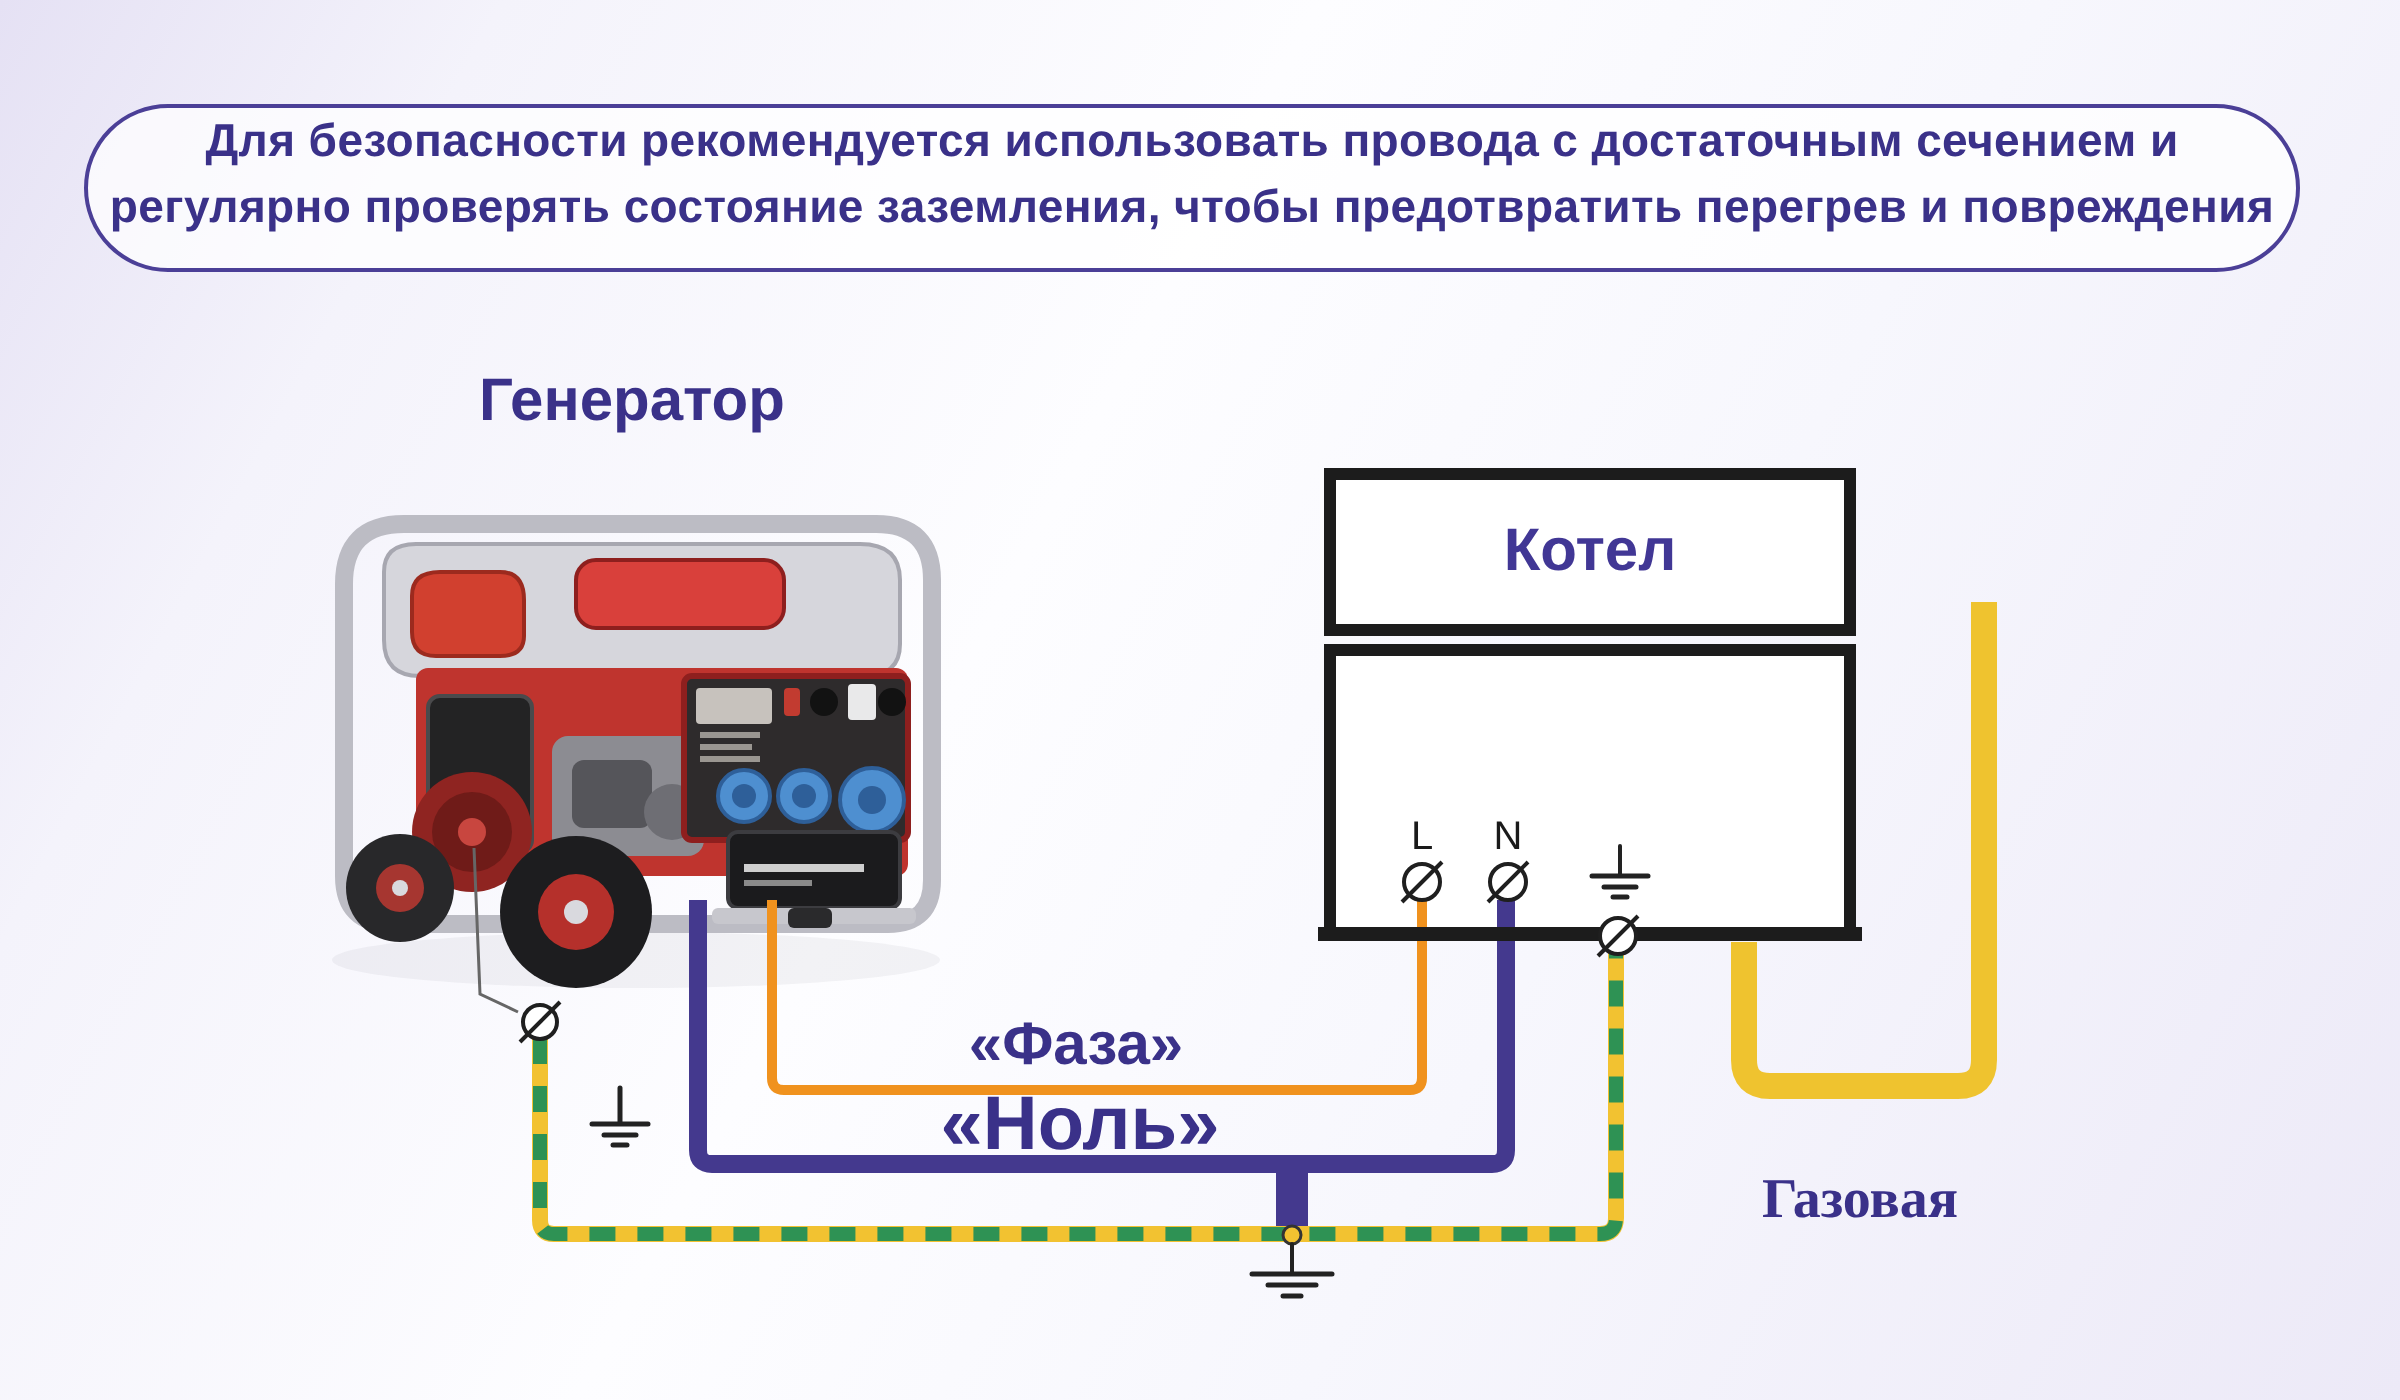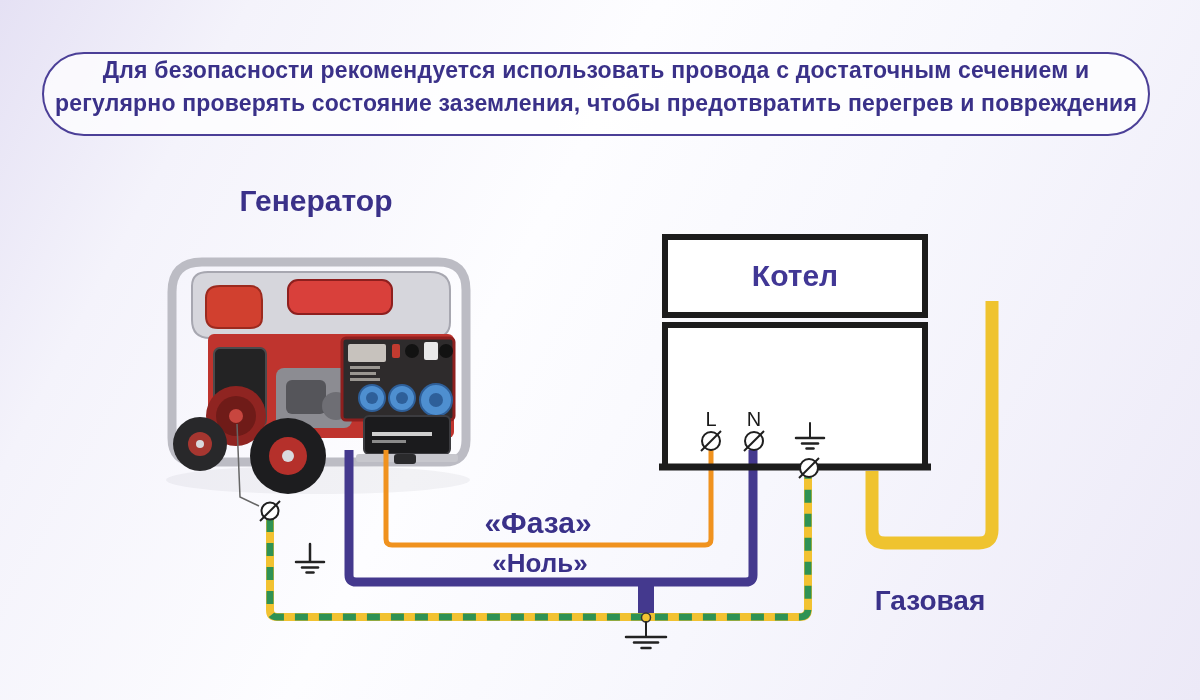--- a/index.html
+++ b/index.html
@@ -22,22 +22,22 @@
     display:block;color:var(--ink,#3a3189);font-size:23px;font-weight:700;
     line-height:33px;letter-spacing:.2px;white-space:nowrap;
   }
 
   .diagram-label{
     color:var(--ink,#3a3189);font-weight:700;z-index:6;
     transform:translate(-50%,-50%);white-space:nowrap;
   }
   .lbl-generator{left:316px;top:201px;font-size:30px;text-align:right;}
   .lbl-phase{left:538px;top:523px;font-size:30px;}
-  .lbl-neutral{left:540px;top:563px;font-size:26px;}
-  .lbl-gas{left:930px;top:600px;font-size:28px;text-align:right;line-height:41px;}
+  .lbl-neutral{left:540px;top:563px;font-size:38px;}
+  .lbl-gas{left:930px;top:600px;font-size:28px;text-align:right;line-height:41px;font-family:Liberation Serif, serif;}
   .lbl-gas span{display:block;}
   .lbl-terminal{font-size:20px;font-weight:500;color:#1a1a1a;z-index:6;
     transform:translate(-50%,-50%);}
   .lbl-L{left:711px;top:419px;}
   .lbl-N{left:754px;top:419px;}
 
   
   .boiler-top,.boiler-body{
     left:662px;width:266px;background:#fff;box-sizing:border-box;
     border:6px solid var(--box-border,#1c1c1c);z-index:2;

